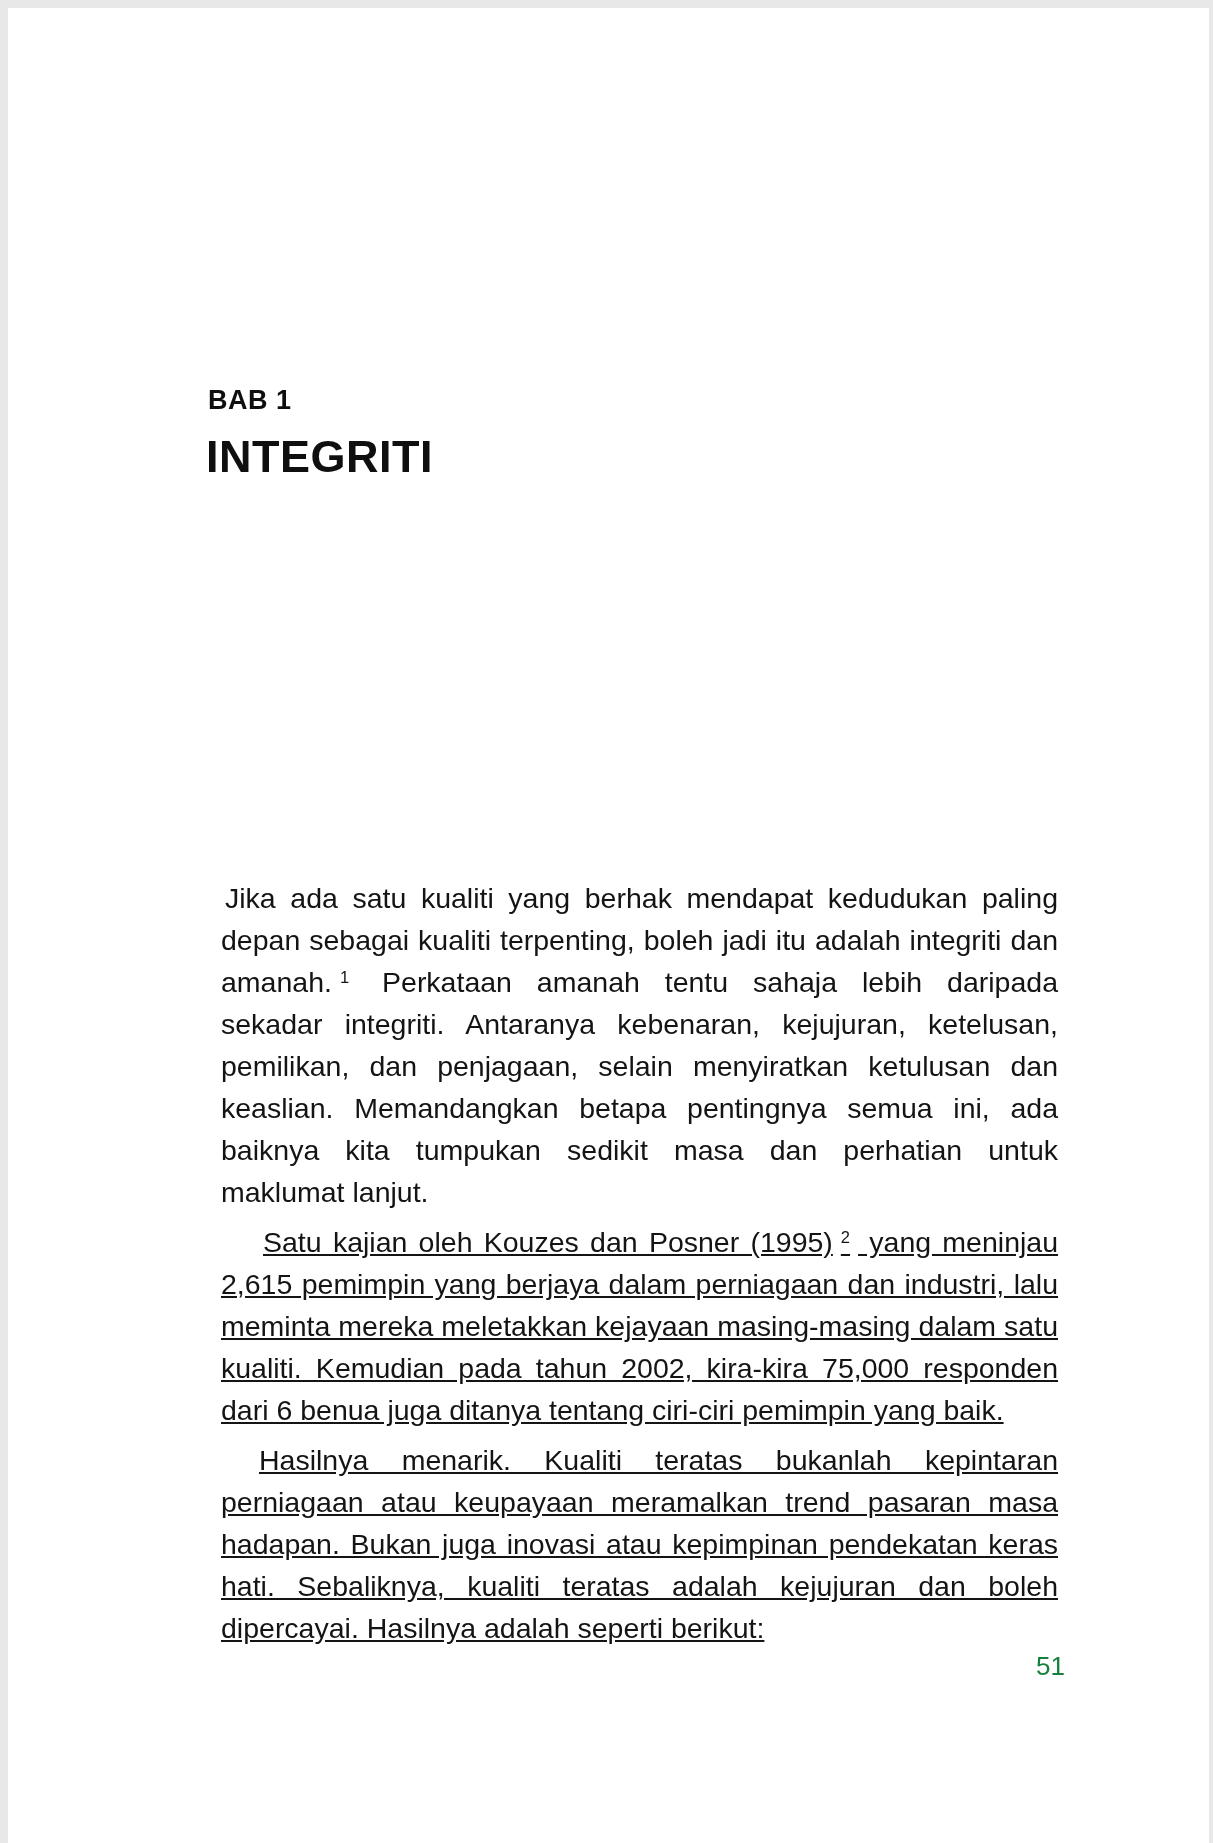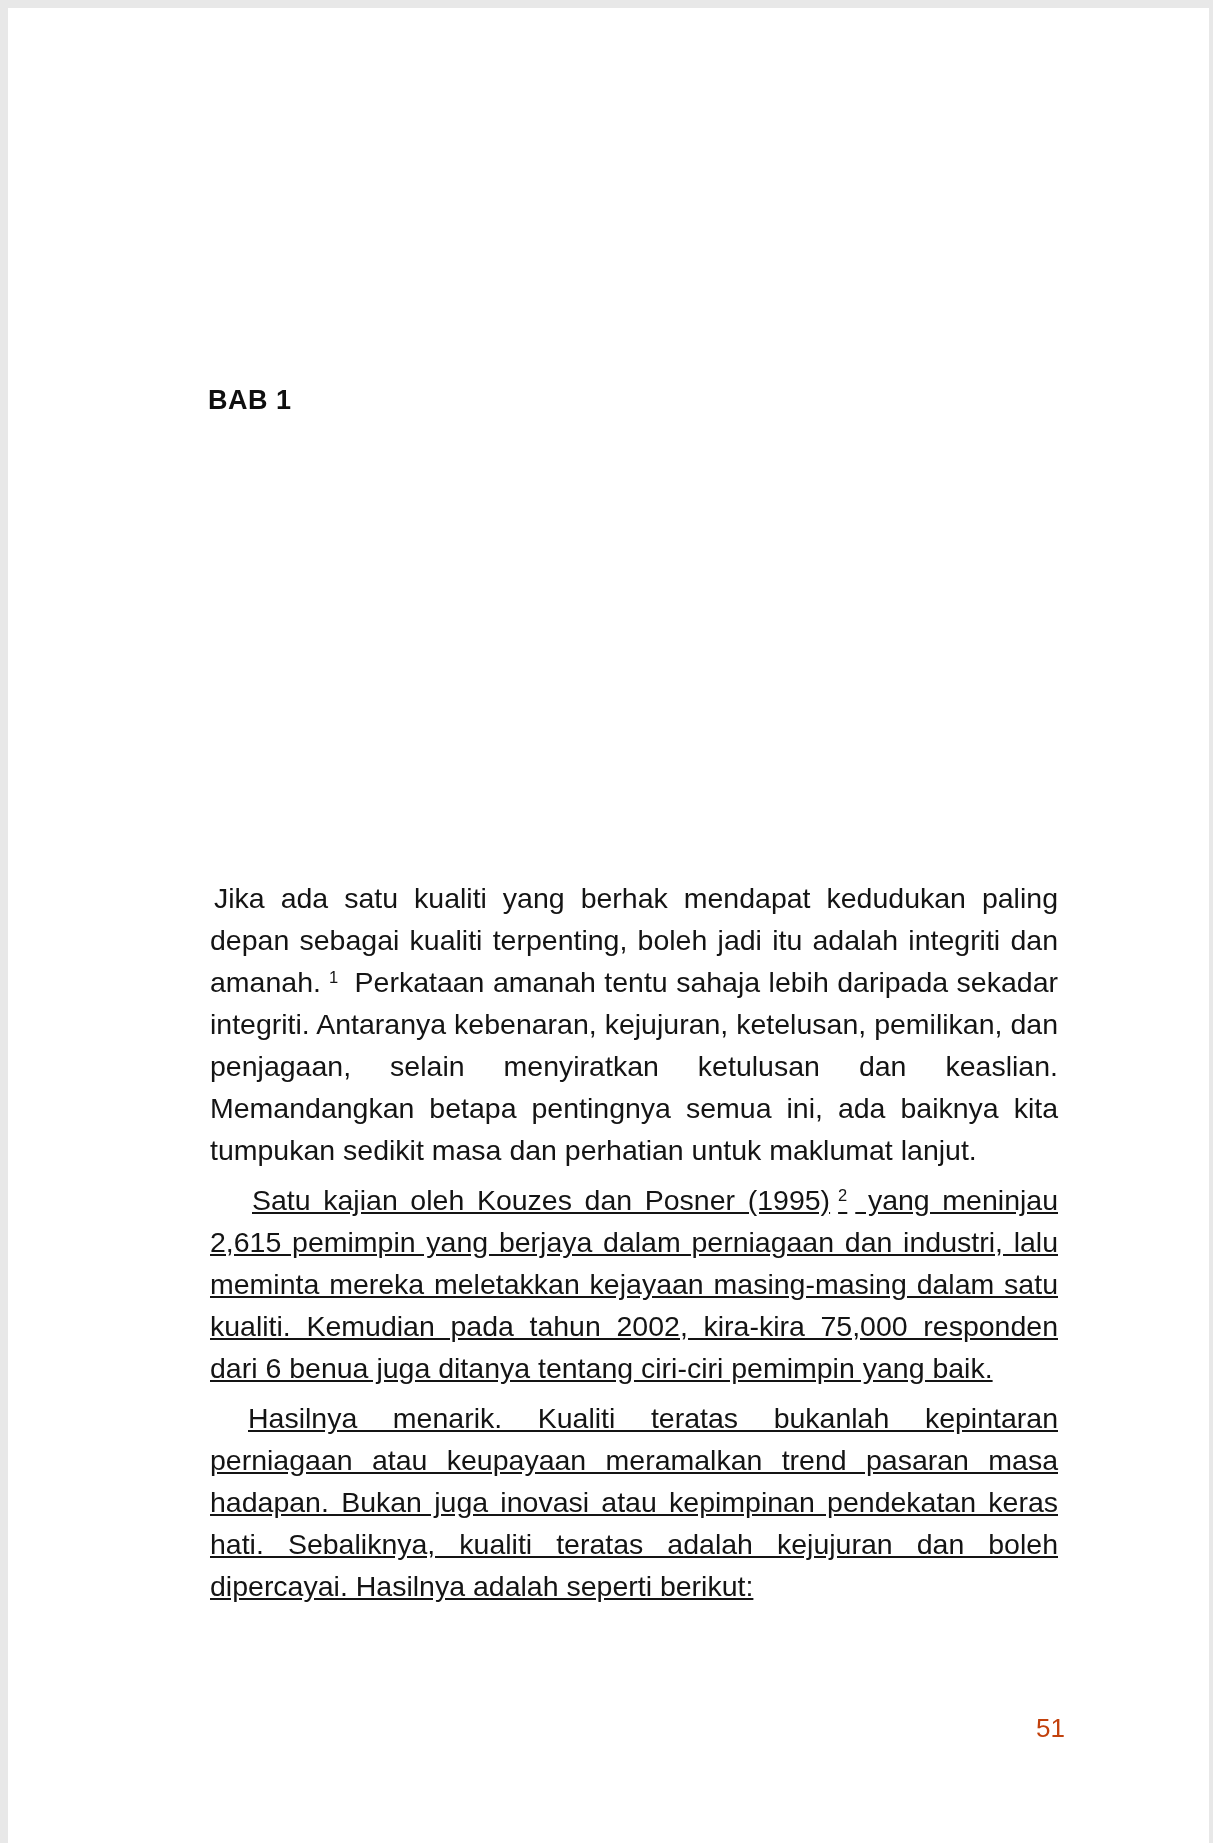--- a/index.html
+++ b/index.html
@@ -35,44 +35,45 @@
   .body-text {
     position: absolute;
     left: 194px;
     top: 861px;
     width: 864px;
     font-size: 28.5px;
     line-height: 42px;
     text-align: justify;
     color: #141414;
   }
-  .para { text-align: justify; }
+  .para { text-align: justify; margin-left: 11px; }
   .para.indent { text-indent: 38px; text-decoration: underline; }
   sup.fnref {
     font-size: 0.58em;
     line-height: 0;
     vertical-align: baseline;
     position: relative;
     top: -0.55em;
   }
   .page-number {
     position: absolute;
     left: 1024px;
-    top: 1701px;
+    top: 1639px;
     font-size: 26px;
-    color: #c2410c;
+    color: #15803d;
   }
 </style>
 </head>
 <body>
 
 <div class="page">
 
   <div class="chapter-label">BAB 1</div>
 
+  <h1 class="chapter-title">INTEGRITI</h1>
 
   <div class="body-text">
 
     <p class="para"><span>Jika ada satu kualiti yang berhak mendapat kedudukan paling depan sebagai kualiti terpenting, boleh jadi itu adalah integriti dan amanah.</span><sup class="fnref">1</sup><span> Perkataan amanah tentu sahaja lebih daripada sekadar integriti. Antaranya kebenaran, kejujuran, ketelusan, pemilikan, dan penjagaan, selain menyiratkan ketulusan dan keaslian. Memandangkan betapa pentingnya semua ini, ada baiknya kita tumpukan sedikit masa dan perhatian untuk maklumat lanjut.</span></p>
 
     <p class="para indent"><span>Satu kajian oleh Kouzes dan Posner (1995)</span><sup class="fnref">2</sup><span> yang meninjau 2,615 pemimpin yang berjaya dalam perniagaan dan industri, lalu meminta mereka meletakkan kejayaan masing-masing dalam satu kualiti. Kemudian pada tahun 2002, kira-kira 75,000 responden dari 6 benua juga ditanya tentang ciri-ciri pemimpin yang baik.</span></p>
 
     <p class="para indent">Hasilnya menarik. Kualiti teratas bukanlah kepintaran perniagaan atau keupayaan meramalkan trend pasaran masa hadapan. Bukan juga inovasi atau kepimpinan pendekatan keras hati. Sebaliknya, kualiti teratas adalah kejujuran dan boleh dipercayai. Hasilnya adalah seperti berikut:</p>
 
   </div>

